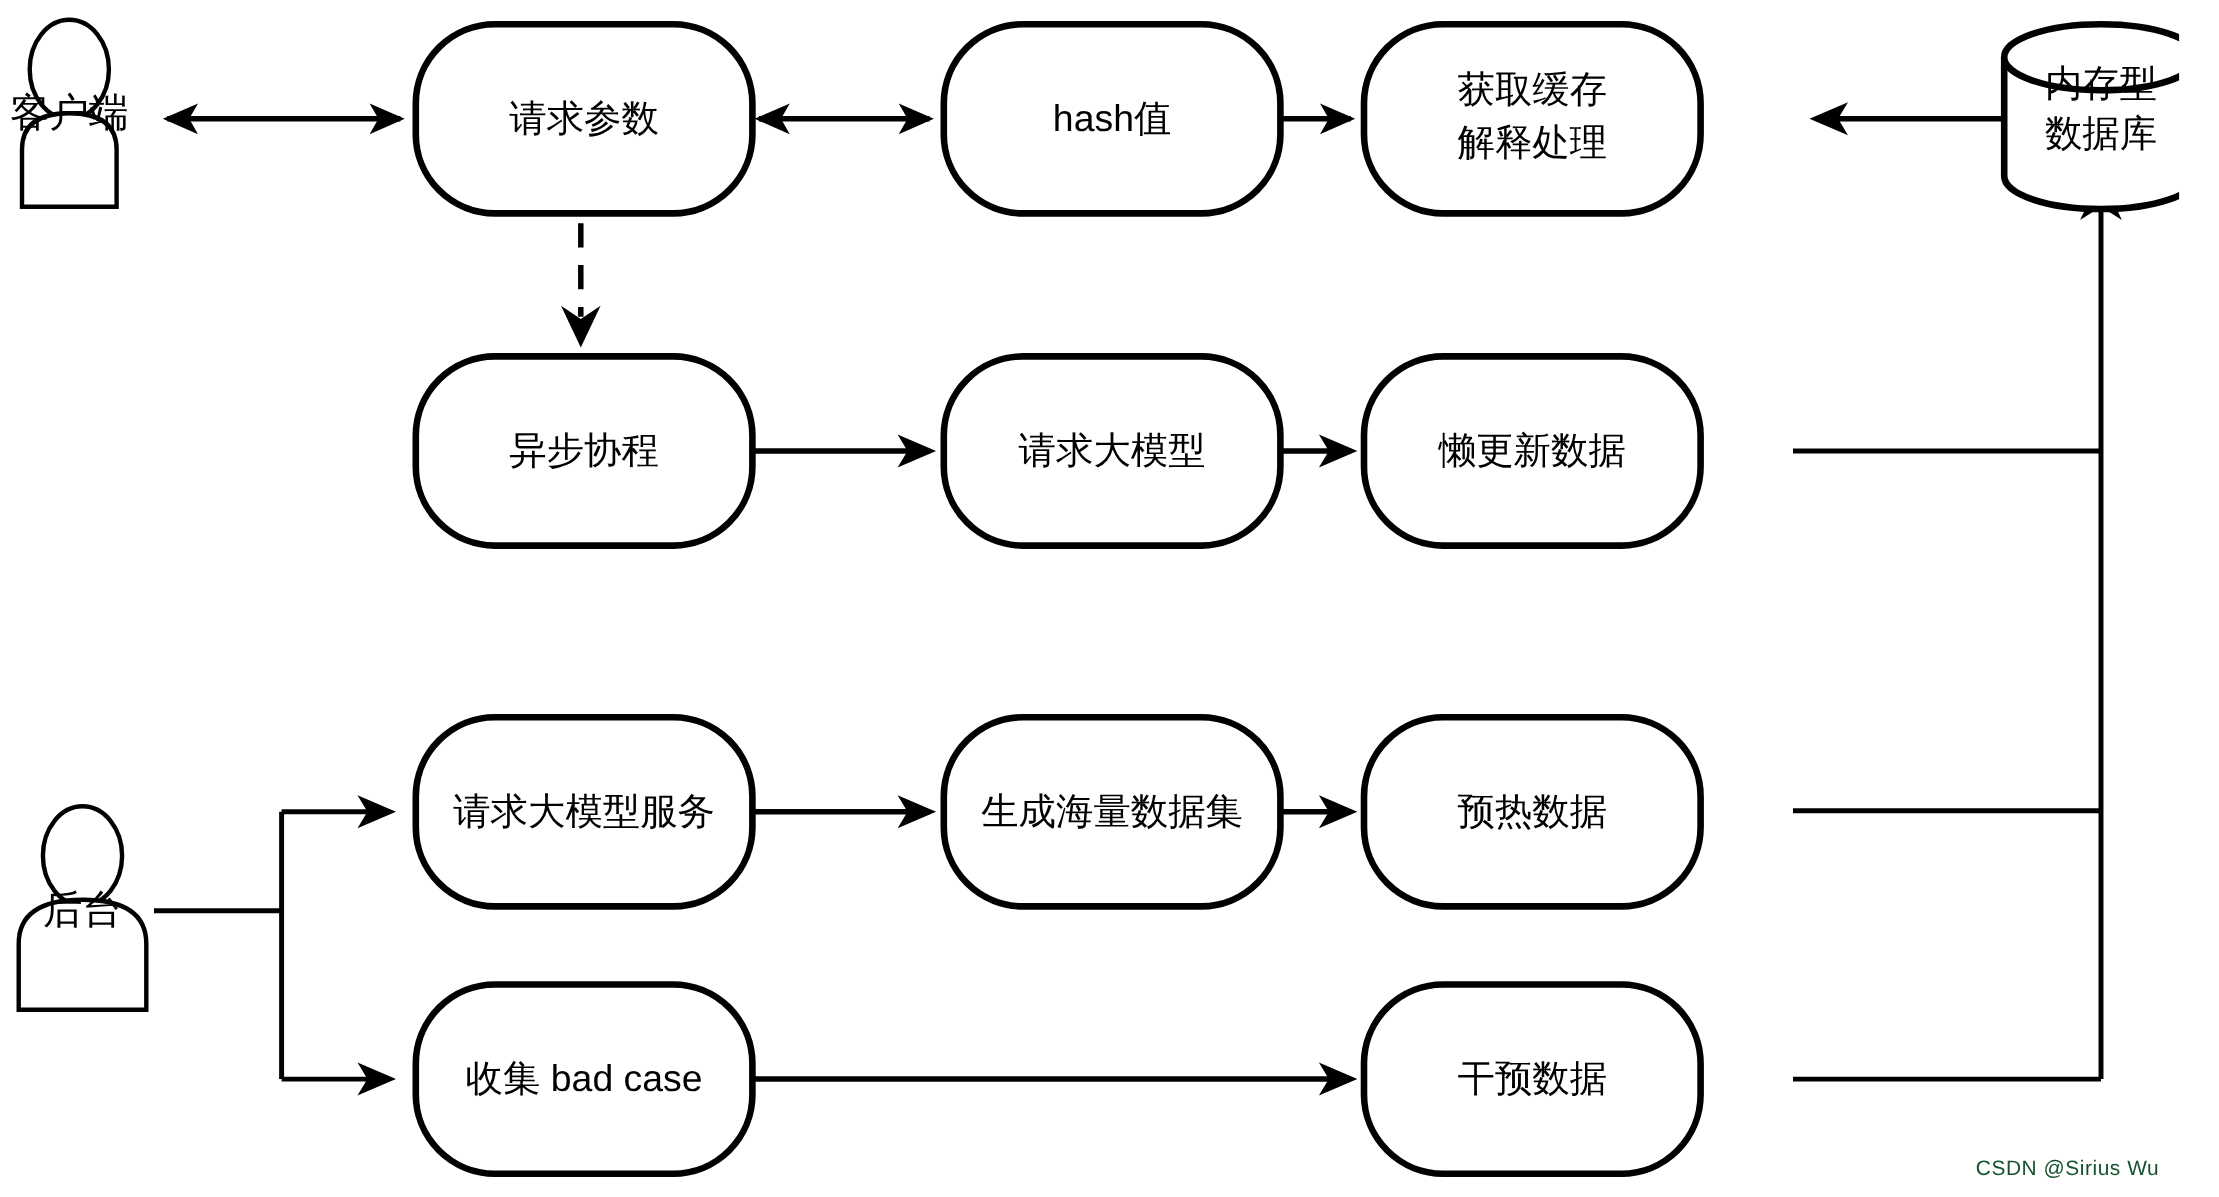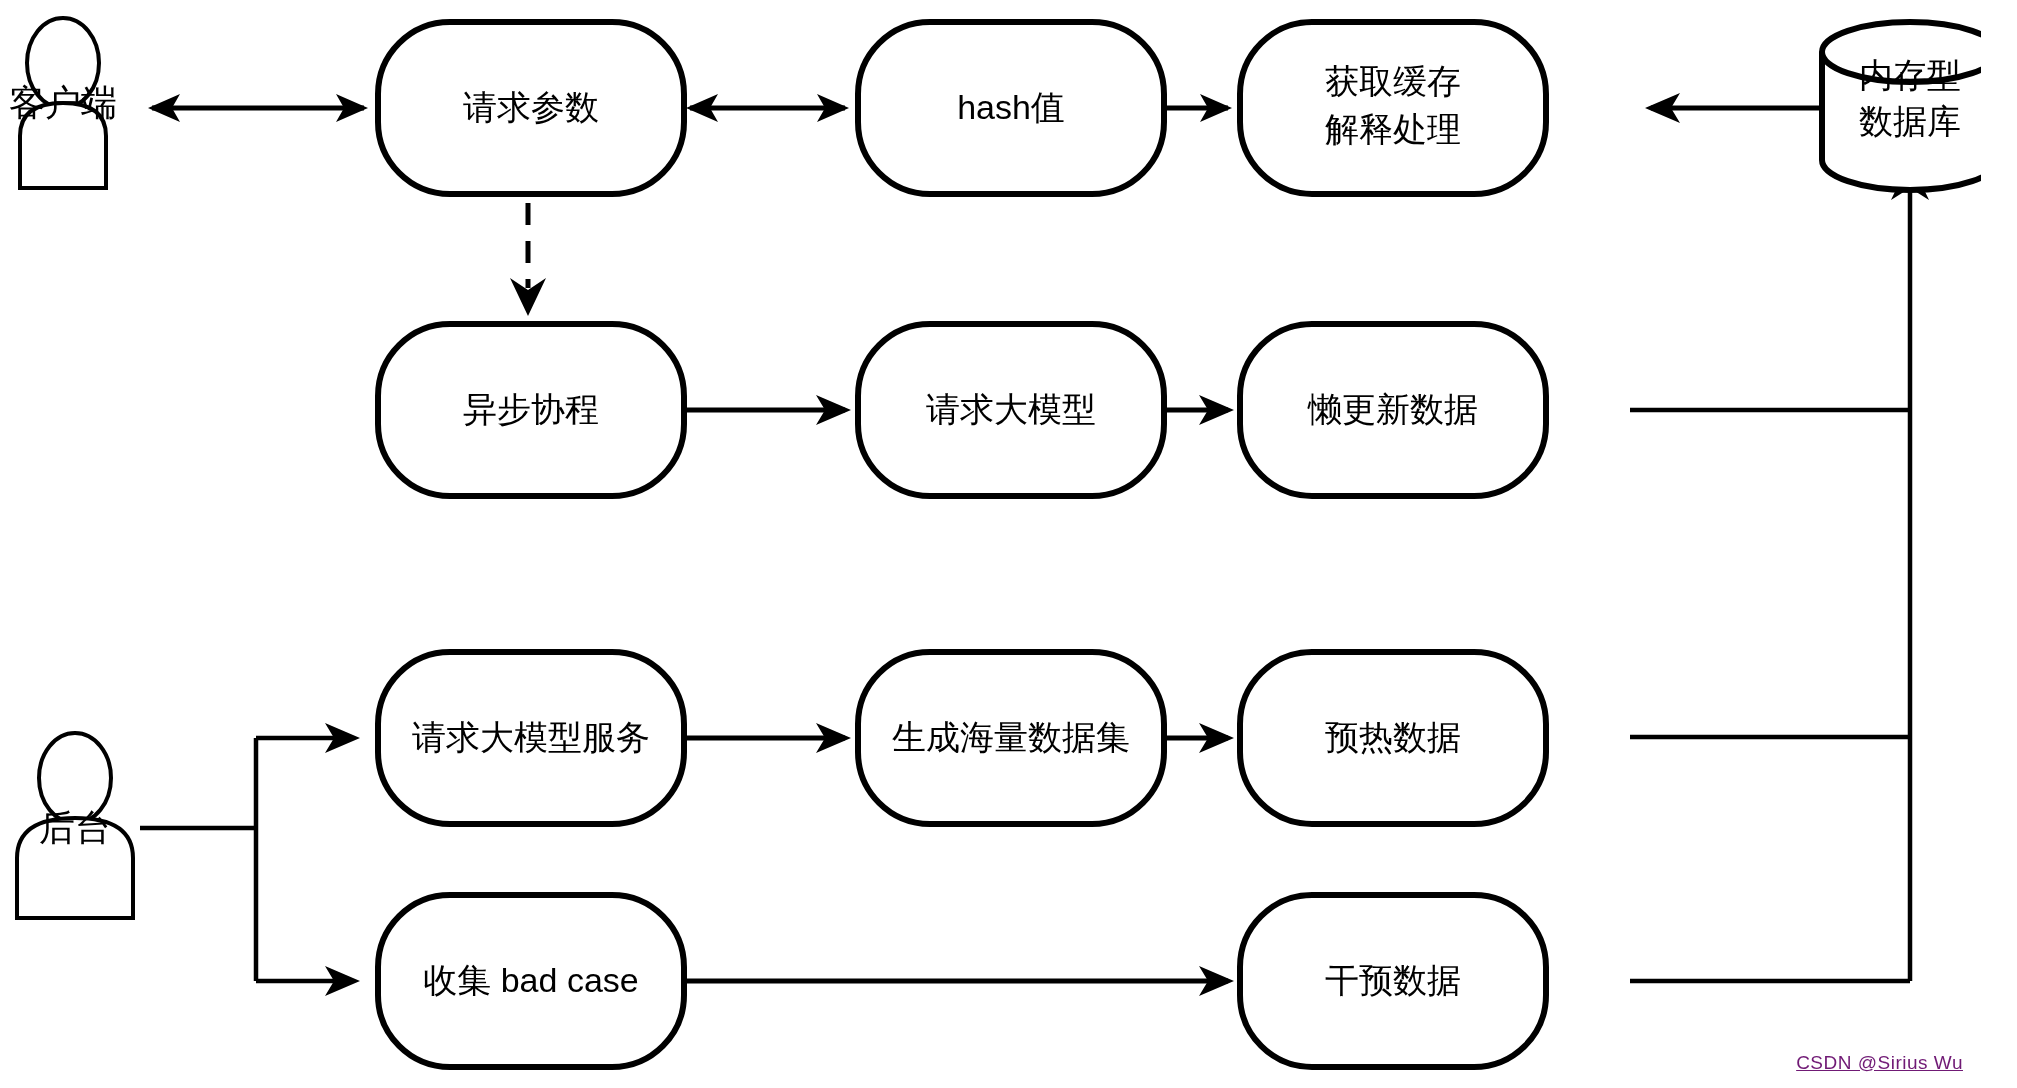--- a/index.html
+++ b/index.html
@@ -79,24 +79,23 @@
     fill: #000000;
     text-anchor: middle;
     dominant-baseline: middle;
   }
   .watermark {
     position: absolute;
     right: 18px;
     bottom: 14px;
     font-family: "Liberation Sans", "DejaVu Sans", sans-serif;
     font-size: 19px;
-    color: #701a75;
+    color: #14532d;
     letter-spacing: 0.5px;
     user-select: none;
-    text-decoration: underline;
   }
 </style>
 </head>
 <body>
 
 <div id="canvas-wrap">
 
   <svg id="diagram" viewBox="0 0 2017 1088">
 
     

